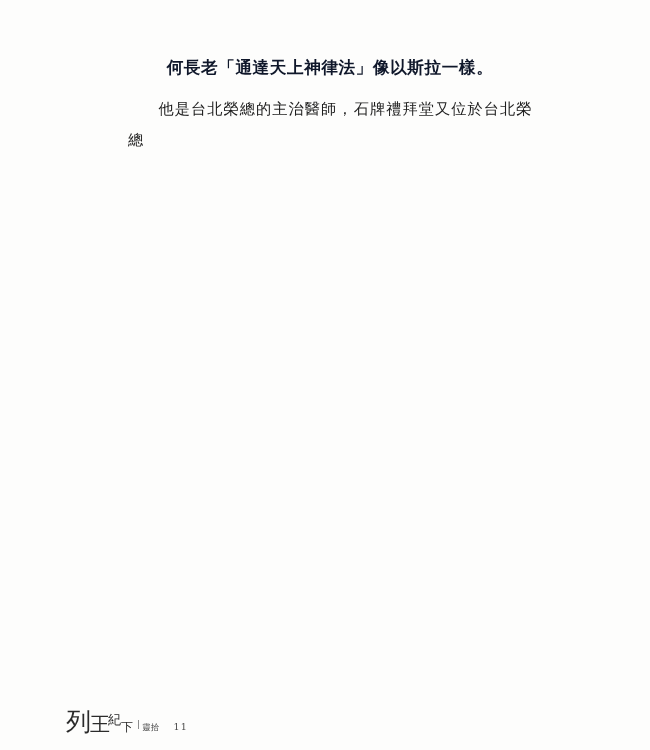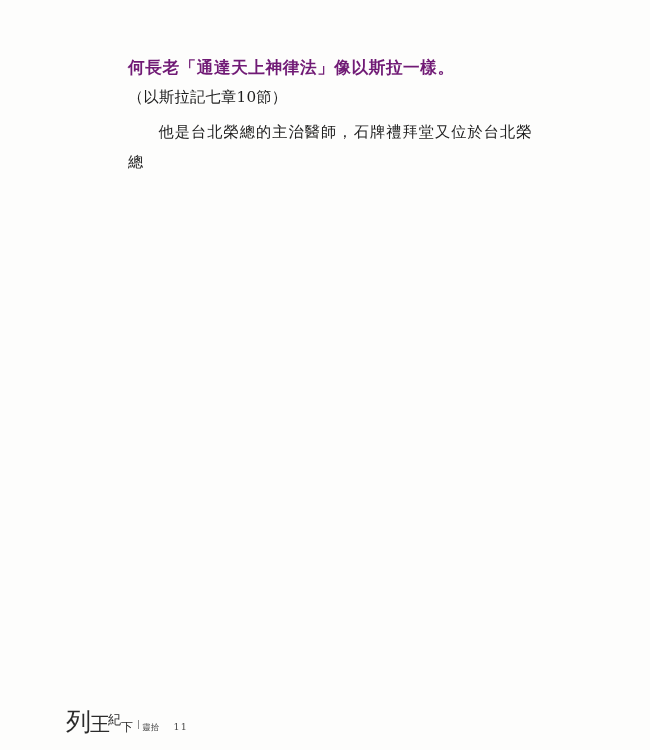--- a/index.html
+++ b/index.html
@@ -34,23 +34,24 @@
     top: 52px;
     width: 404px;
   }
 
   .heading {
     font-family: "DejaVu Serif", "Liberation Serif", serif;
     font-weight: 700;
     font-size: 16.6px;
     line-height: 30px;
     letter-spacing: 0.6px;
-    color: #701a75;
-    margin: 0;
+    color: #0f172a;
+    margin: 12px;
     white-space: nowrap;
+    text-align: center;
   }
 
   .heading.h-first { margin-top: 0; }
   .heading.h-second { margin-top: 26px; }
   .heading.h-third  { margin-top: 26px; letter-spacing: 0.1px; font-size: 16.3px; }
 
   .para {
     font-size: 15.2px;
     line-height: 30.6px;
     text-align: justify;
@@ -146,21 +147,20 @@
   }
 </style>
 </head>
 <body>
 
 <div class="page">
 
   <div class="content">
 
     <h2 class="heading h-first">何長老「通達天上神律法」像以斯拉一樣。</h2>
-    <p class="cite">（以斯拉記七章10節）</p>
 
 
     <p class="para indent tight">他是台北榮總的主治醫師，石牌禮拜堂又位於台北榮總</p>
 
   </div>
 
   <div class="footer">
     <span class="foot-logo">
       <span class="fl-1">列</span>
       <span class="fl-2">王</span>

